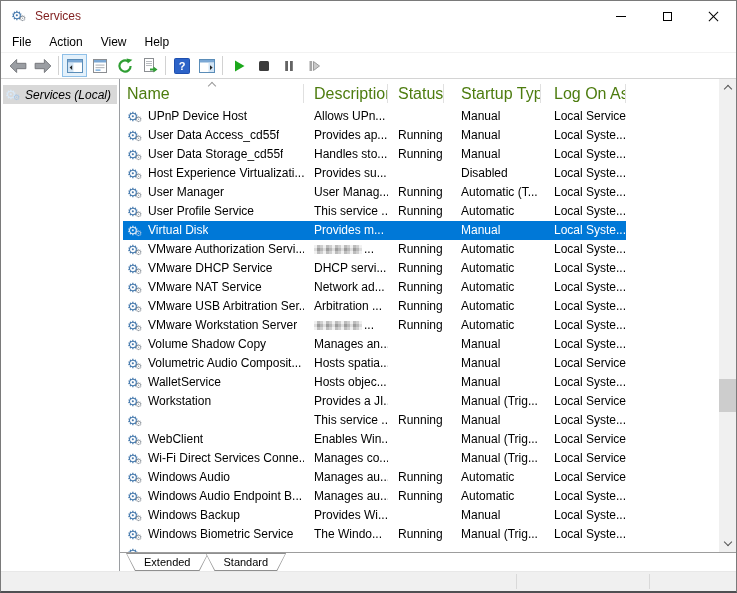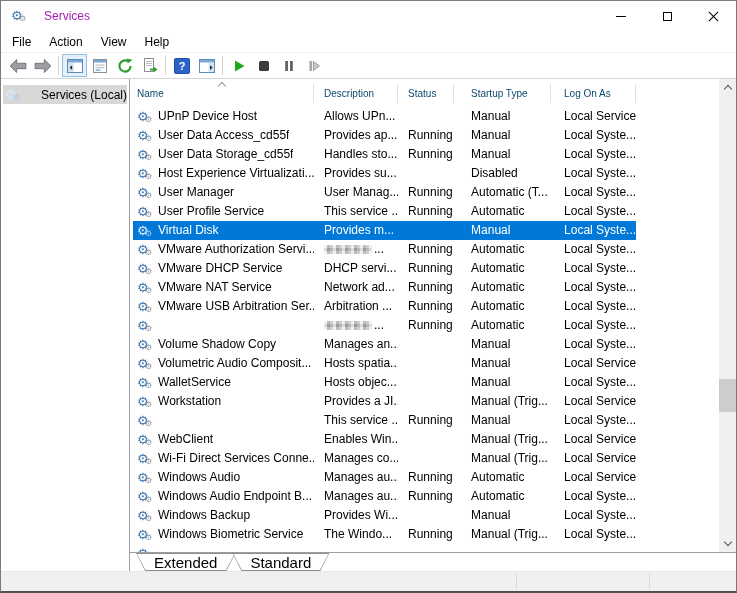--- a/index.html
+++ b/index.html
@@ -3,21 +3,21 @@
 <meta charset="utf-8">
 <style>
   * { box-sizing: border-box; margin: 0; padding: 0; }
   html,body { width:737px; height:593px; }
   body { font-family: "Liberation Sans", "DejaVu Sans", sans-serif; background:#fff; }
   .window { position:relative; width:737px; height:593px;
             border:1px solid #7a7a7a; border-bottom:2px solid #4f4f52; background:#fff; overflow:hidden; }
 
   
   .titlebar { height:30px; display:flex; align-items:center; padding-left:10px; background:#fff; }
-  .title-text { font-size:12px; color:#a21caf; margin-left:16px; }
+  .title-text { font-size:12px; color:#7f1d1d; margin-left:7px; }
   .win-controls { margin-left:auto; display:flex; height:30px; }
   .wc { width:46px; height:30px; display:flex; align-items:center; justify-content:center; }
   .wc-min { width:10px; border-top:1px solid #000; display:block; }
   .wc-max { width:9px; height:9px; border:1px solid #000; display:block; }
   .wc-close { position:relative; width:11px; height:11px; display:block; }
   .wc-close::before,.wc-close::after { content:''; position:absolute; left:-1px; top:5px; width:13px; border-top:1px solid #000; }
   .wc-close::before { transform:rotate(45deg); }
   .wc-close::after  { transform:rotate(-45deg); }
 
   
@@ -40,28 +40,28 @@
           border:1px solid transparent; }
   .tbtn.active { background:#e4f1fb; border-color:#8fc0e8; }
   .tbtn .ticon { display:flex; align-items:center; justify-content:center; }
   .tsep { width:1px; height:19px; background:#d2d2d2; margin:0 3px; flex:0 0 1px; }
 
   
   .content { display:flex; height:492px; }
   .sidebar { flex:0 0 119px; border-right:1px solid #9a9da1; background:#fff; padding-top:6px; }
   .side-item { height:19px; display:flex; align-items:center; background:#d8d8d8;
                margin:0 2px 0 2px; padding-left:2px; font-size:12px; white-space:nowrap; overflow:hidden; }
-  .side-label { margin-left:19px; }
+  .side-label { margin-left:3px;font-style:italic; }
 
   .main { flex:1; display:flex; flex-direction:column; position:relative; background:#fff; }
   .list { height:473px; position:relative; padding-left:3px; overflow:hidden; background:#fff; }
 
   
   .hdr { height:28px; display:flex; position:relative; }
-  .hcell { position:relative; font-size:10px; line-height:30px; color:#0c4a6e;
+  .hcell { position:relative; font-size:16px; line-height:30px; color:#4d7c0f;
            white-space:nowrap; overflow:hidden; }
   .hcell::after { content:''; position:absolute; right:0; top:5px; height:19px; width:1px; background:#e0e0e0; }
   .sort-chev { position:absolute; top:4px; left:86px; width:6px; height:6px;
                border-left:1px solid #9a9a9a; border-top:1px solid #9a9a9a; transform:rotate(45deg); }
 
   .c-name    { width:181px; padding-left:4px; }
   .c-desc    { width:84px;  padding-left:10px; }
   .c-status  { width:56px;  padding-left:10px; }
   .c-startup { width:97px;  padding-left:17px; }
   .c-logon   { width:85px;  padding-left:13px; }
@@ -89,21 +89,21 @@
   .sb-thumb { position:absolute; top:300px; left:0; width:17px; height:33px; background:#cdcdcd; }
 
   
   .tabstrip { height:19px; border-top:1px solid #9d9d9d; display:flex; padding-left:6px; background:#fff; }
   .tab { position:relative; height:18px; display:inline-flex; align-items:center; justify-content:center;
          padding:0 18px; margin-right:-3px; }
   .tab-bg { position:absolute; inset:0; background:#8f8f8f;
             clip-path:polygon(0 0,100% 0,calc(100% - 9px) 100%,9px 100%); }
   .tab-fg { position:absolute; inset:1px; background:#fff;
             clip-path:polygon(0 0,100% 0,calc(100% - 8.4px) 100%,8.4px 100%); }
-  .tab-label { position:relative; z-index:1; font-size:15px; color:#000; }
+  .tab-label { position:relative; z-index:1; font-size:11px; color:#000; }
 
   
   .statusbar { height:20px; background:#f0f0f0; border-top:1px solid #e8e8e8; position:relative; }
   .ssep { position:absolute; top:2px; height:15px; width:1px; background:#d9d9d9; }
   .ssep-1 { left:515px; } .ssep-2 { left:648px; }
 </style>
 </head>
 <body>
 
 <div class="window">
@@ -405,20 +405,21 @@
               <span class="cell c-status"><span>Running</span></span>
               <span class="cell c-startup"><span>Automatic</span></span>
               <span class="cell c-logon"><span>Local Syste...</span></span>
             </div>
             <div class="row">
               <span class="cell c-name">
                 <span class="gear-icon">
                   <span class="gear-main">⚙</span>
                   <span class="gear-sub">⚙</span>
                 </span>
+                <span class="name-text">VMware Workstation Server</span>
               </span>
               <span class="cell c-desc"><span class="redacted-block"></span><span>...</span></span>
               <span class="cell c-status"><span>Running</span></span>
               <span class="cell c-startup"><span>Automatic</span></span>
               <span class="cell c-logon"><span>Local Syste...</span></span>
             </div>
             <div class="row">
               <span class="cell c-name">
                 <span class="gear-icon">
                   <span class="gear-main">⚙</span>

